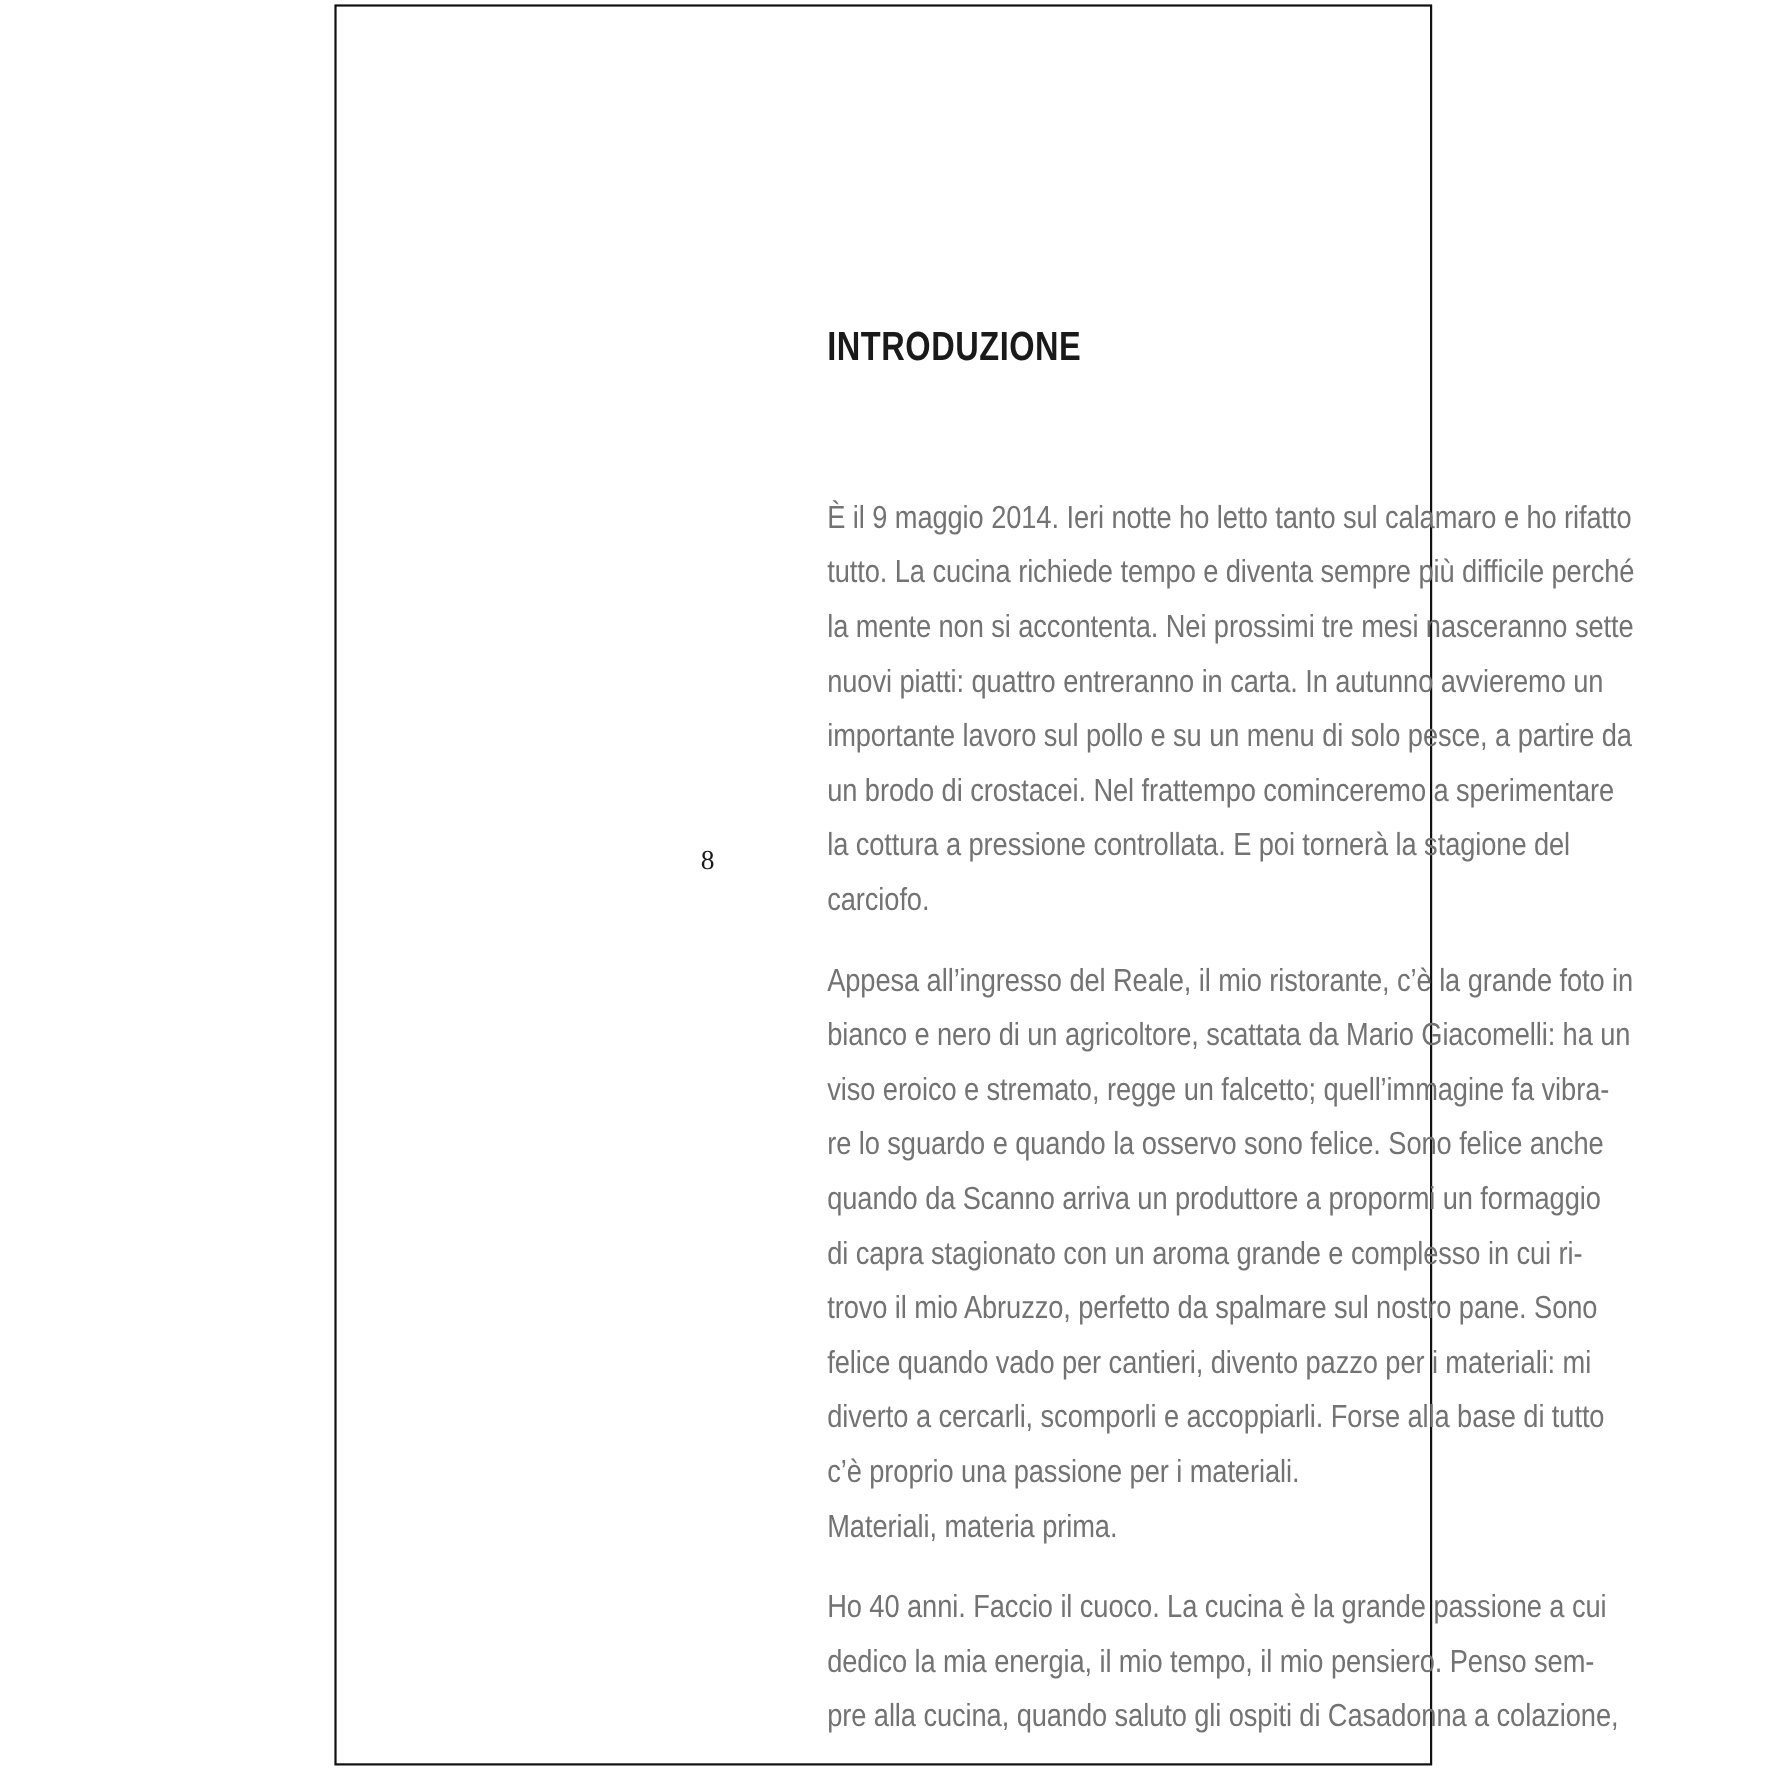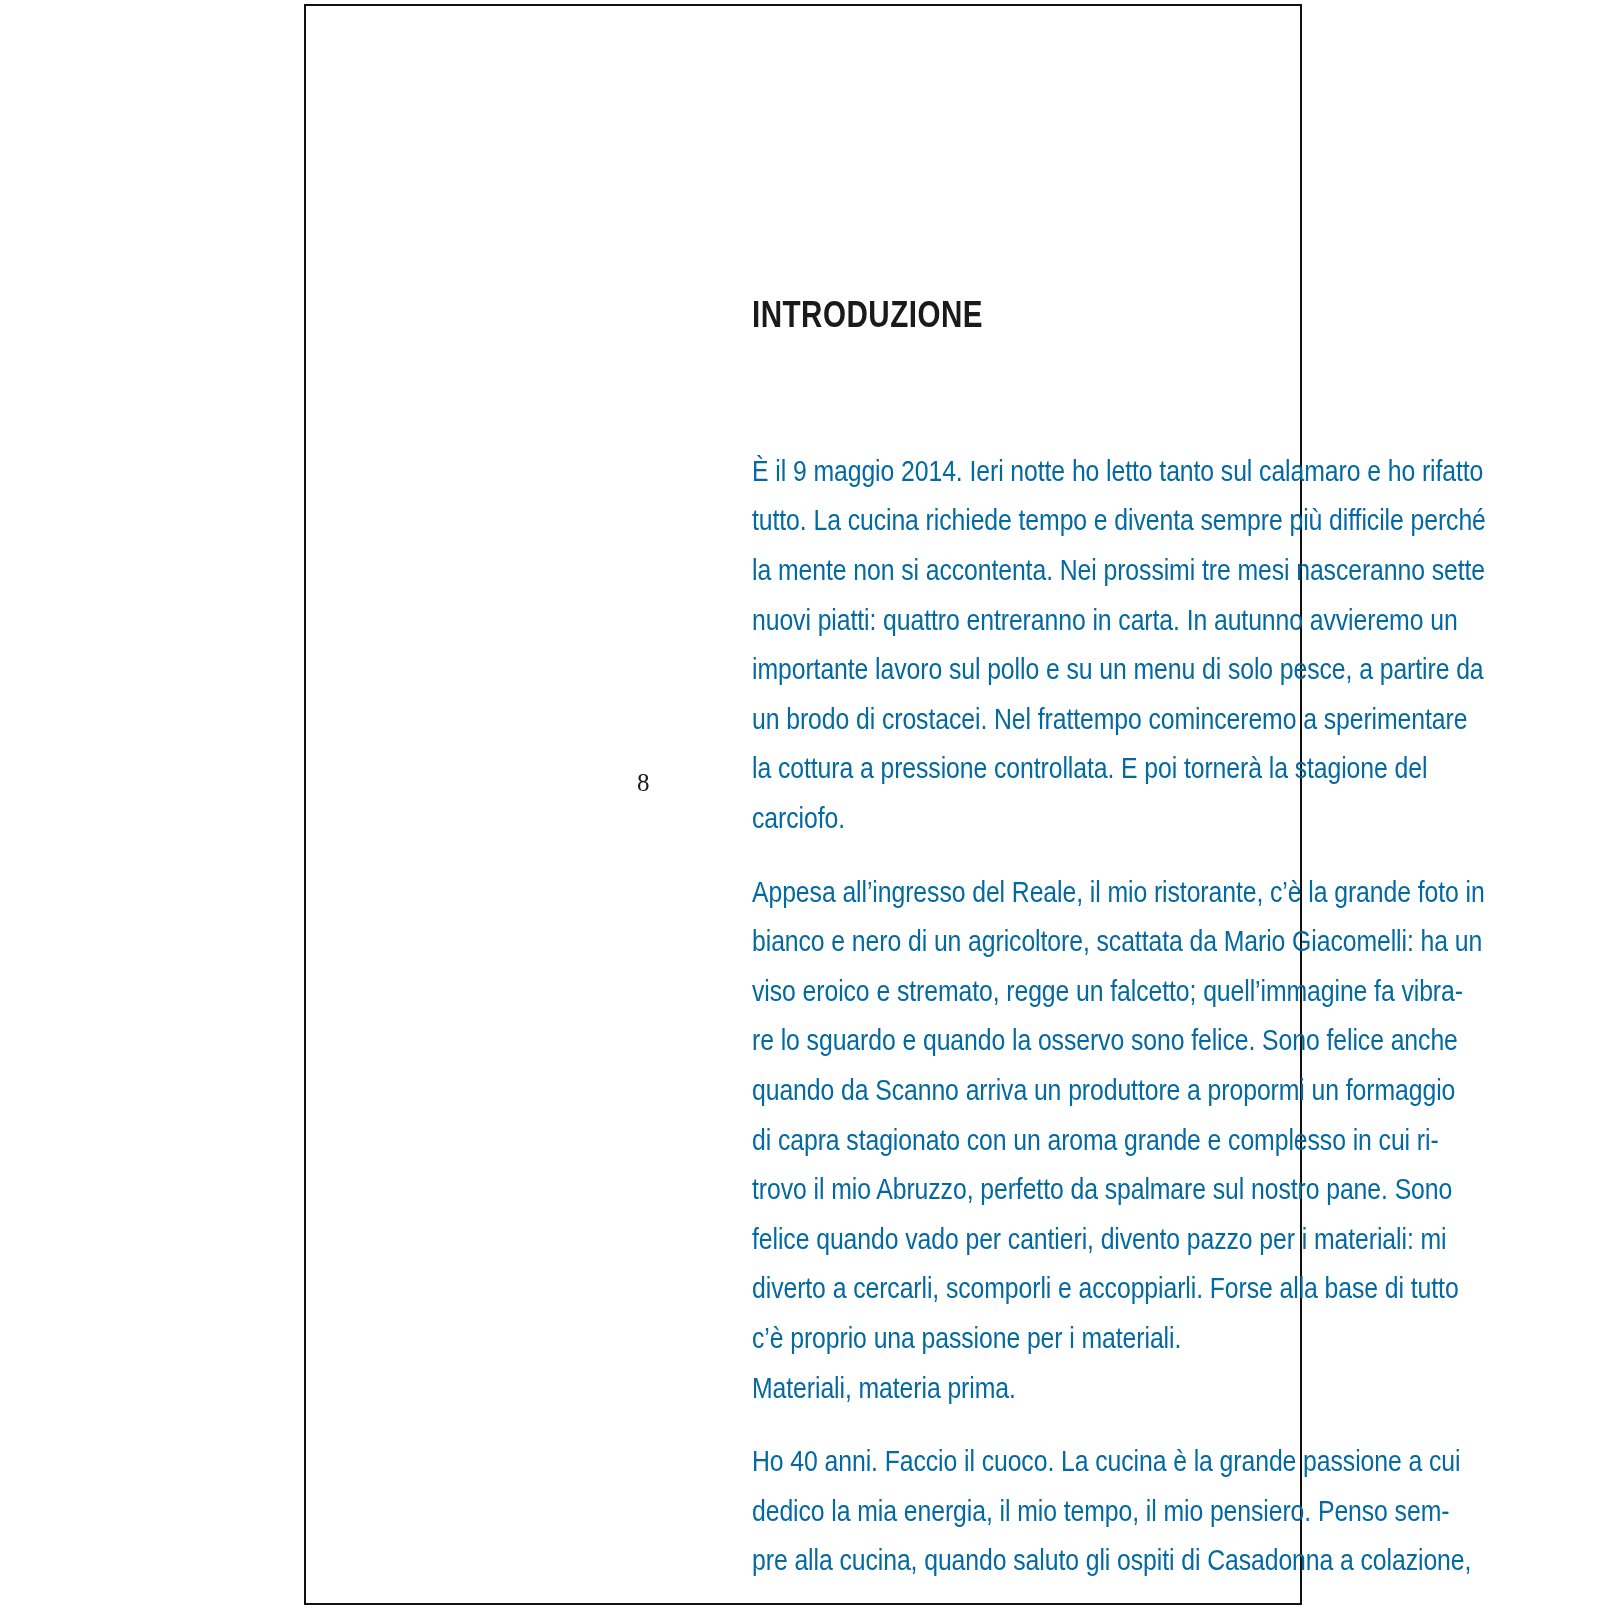--- a/index.html
+++ b/index.html
@@ -67,21 +67,21 @@
   }
 
   .body-block {
     margin-top: 112px;
   }
 
   .para {
     font-family: "Liberation Sans Narrow", "Liberation Sans", sans-serif;
     font-size: 29px;
     line-height: 49.6px;
-    color: #0369a1;
+    color: #737373;
     margin: 0;
     letter-spacing: -0.1px;
   }
 
   .para + .para {
     margin-top: 24px;
   }
 
   
   .ln {

